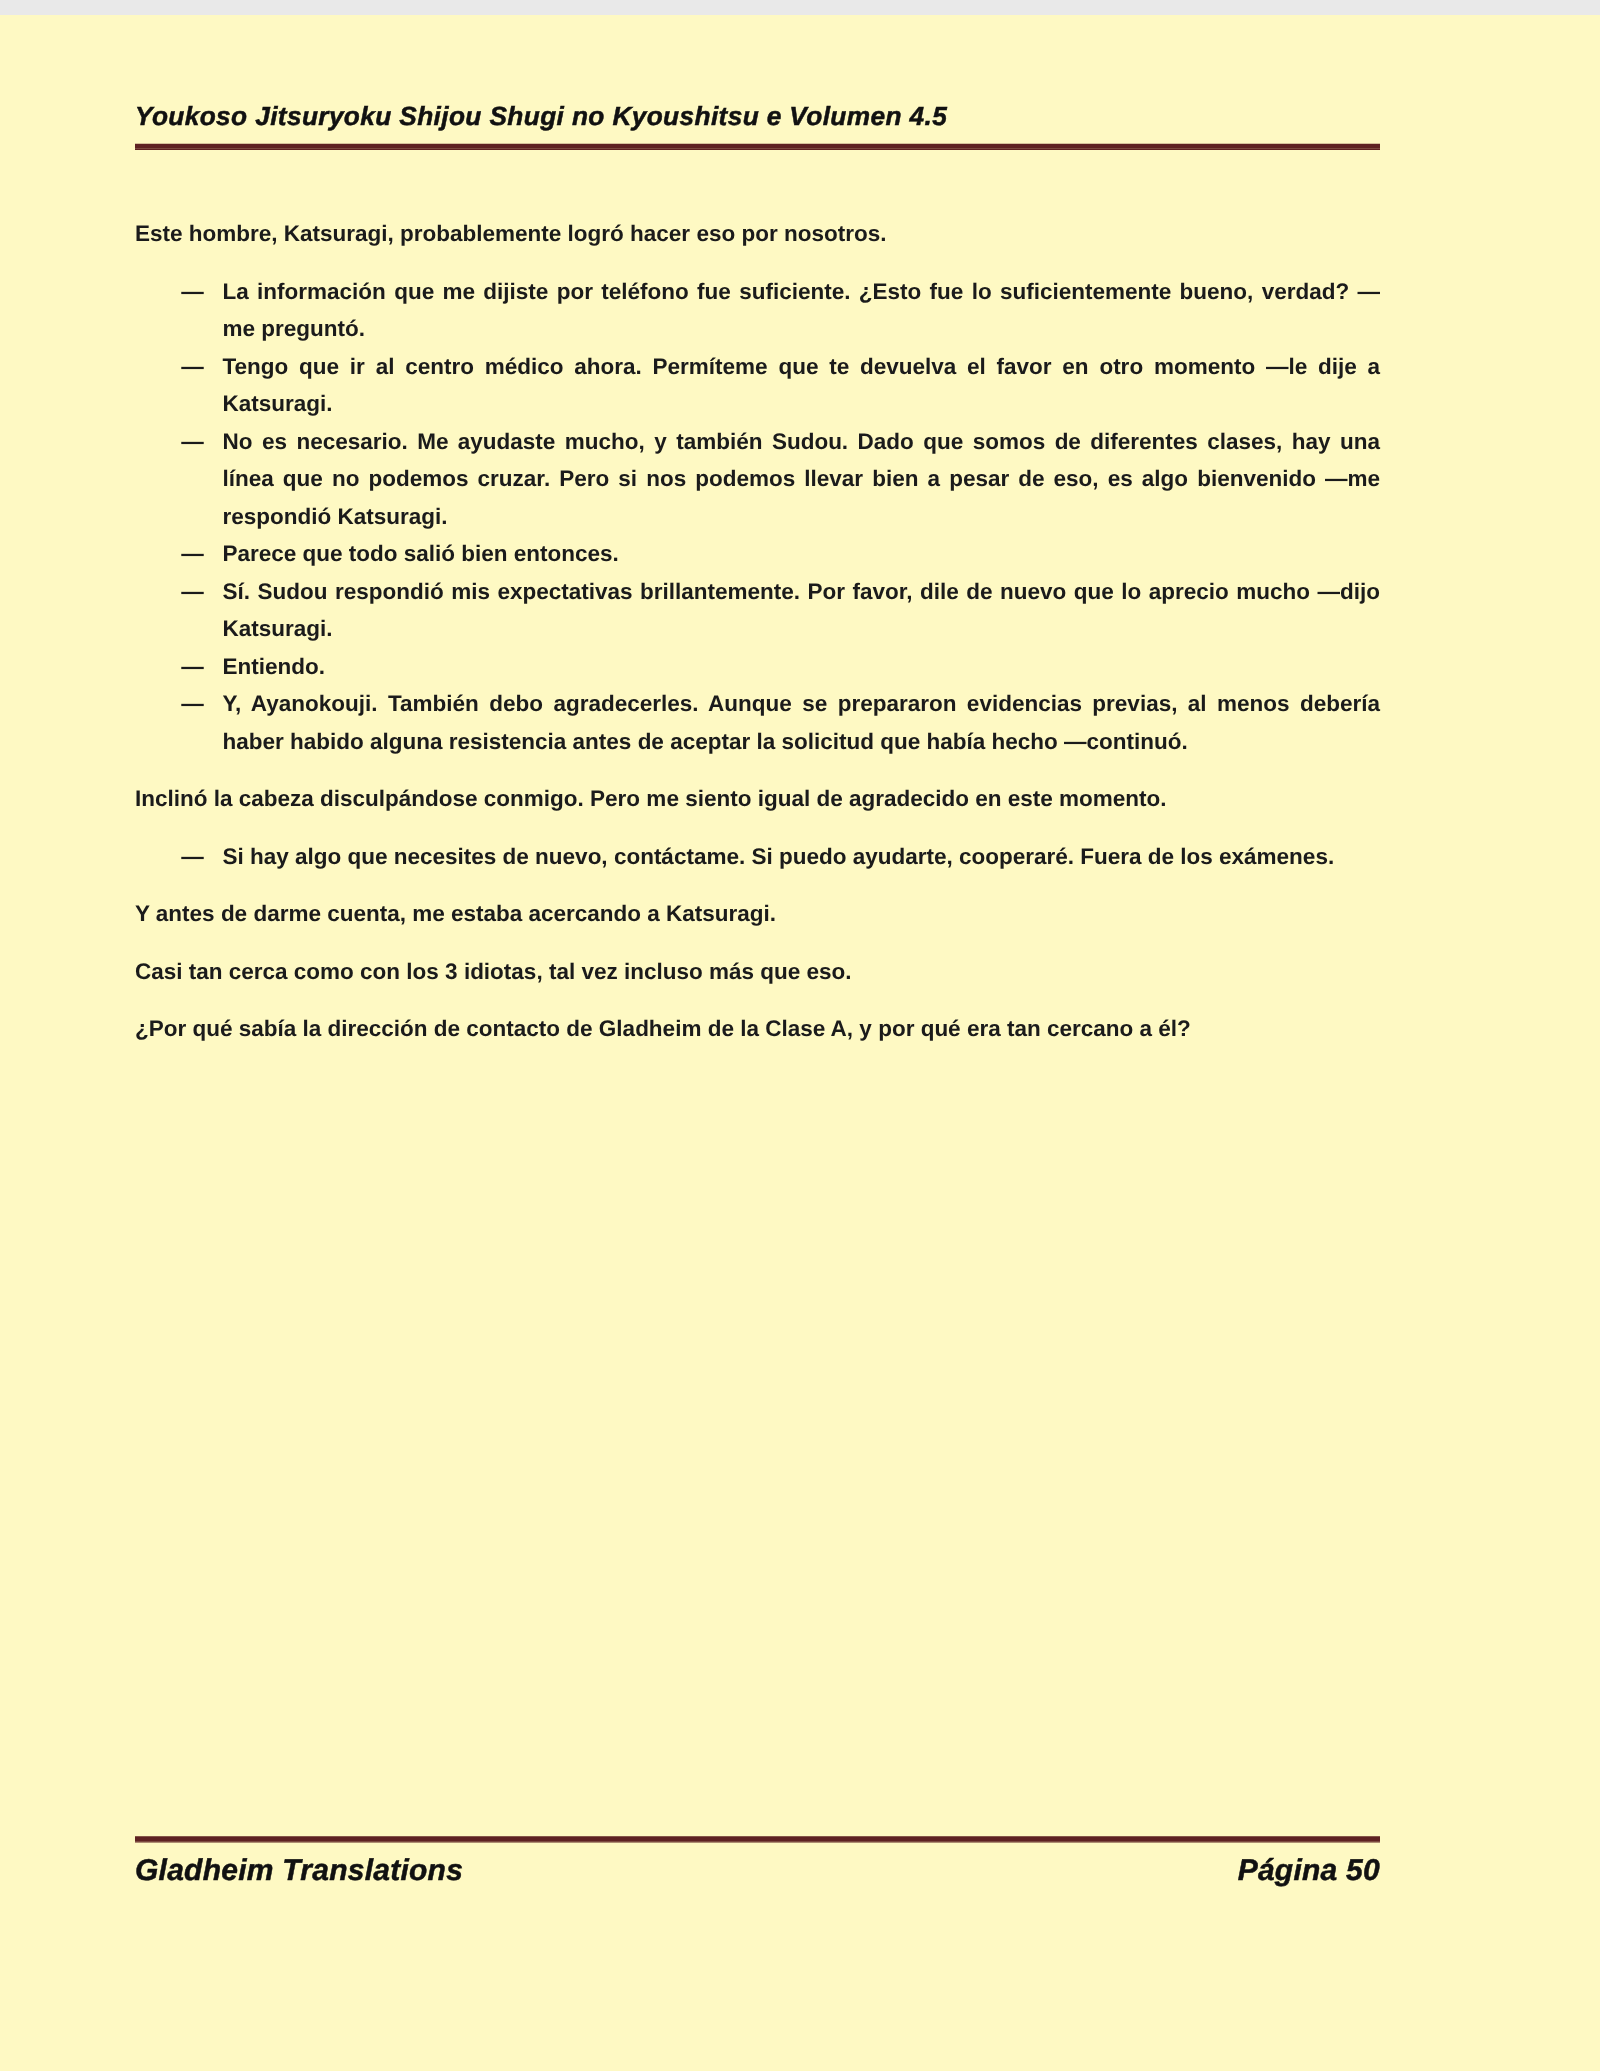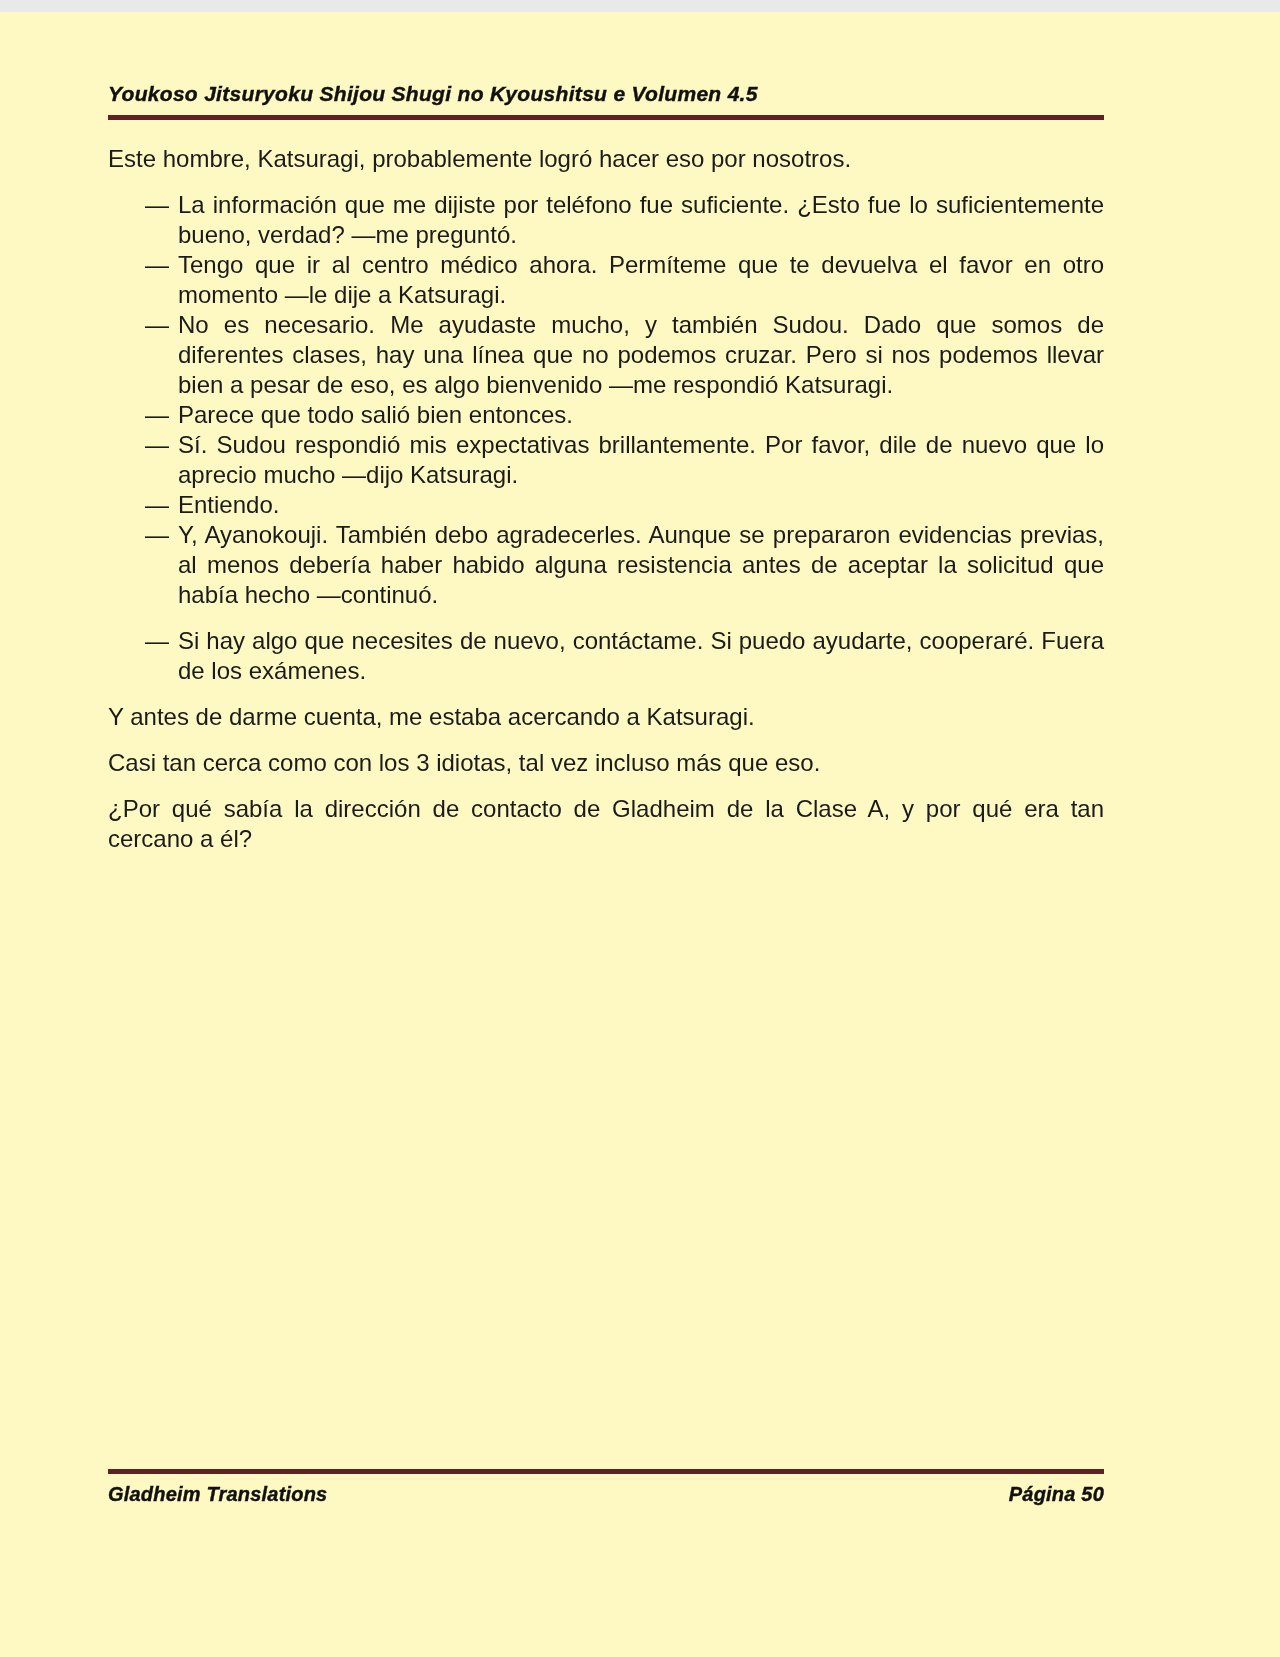--- a/index.html
+++ b/index.html
@@ -32,24 +32,25 @@
     -webkit-text-stroke: 0.4px #111;
   }
   .rule {
     height: 3px;
     border-top: 4px solid var(--rule, #5e2222);
     border-bottom: 1px solid var(--rule, #5e2222);
   }
 
   
   .page-body {
-    padding: 24px 176px 0 108px;
-    font-size: 24px;
+    padding: 52px 176px 0 108px;
+    font-size: 18px;
     line-height: 30px;
     text-align: justify;
+    font-weight: bold;
   }
   .page-body p {
     margin-bottom: 16px;
   }
   ul.dialogue {
     list-style: none;
     margin: 0 0 16px 0;
     padding-left: 37px;
   }
   ul.dialogue li {
@@ -69,21 +70,21 @@
     position: absolute;
     left: 108px;
     right: 176px;
     top: 1457px;
   }
   .footer-row {
     display: flex;
     justify-content: space-between;
     align-items: baseline;
     margin-top: 9px;
-    font-size: 20px;
+    font-size: 24px;
     font-weight: bold;
     font-style: italic;
     color: #111;
     -webkit-text-stroke: 0.4px #111;
     letter-spacing: 0.2px;
   }
 </style>
 </head>
 <body>
 
@@ -122,20 +123,21 @@
       <li>
         <span class="dash">—</span>
         <span class="dtext">Entiendo.</span>
       </li>
       <li>
         <span class="dash">—</span>
         <span class="dtext">Y, Ayanokouji. También debo agradecerles. Aunque se prepararon evidencias previas, al menos debería haber habido alguna resistencia antes de aceptar la solicitud que había hecho —continuó.</span>
       </li>
     </ul>
 
+    <p>Inclinó la cabeza disculpándose conmigo. Pero me siento igual de agradecido en este momento.</p>
 
 
     <ul class="dialogue">
       <li>
         <span class="dash">—</span>
         <span class="dtext">Si hay algo que necesites de nuevo, contáctame. Si puedo ayudarte, cooperaré. Fuera de los exámenes.</span>
       </li>
     </ul>
 
 

